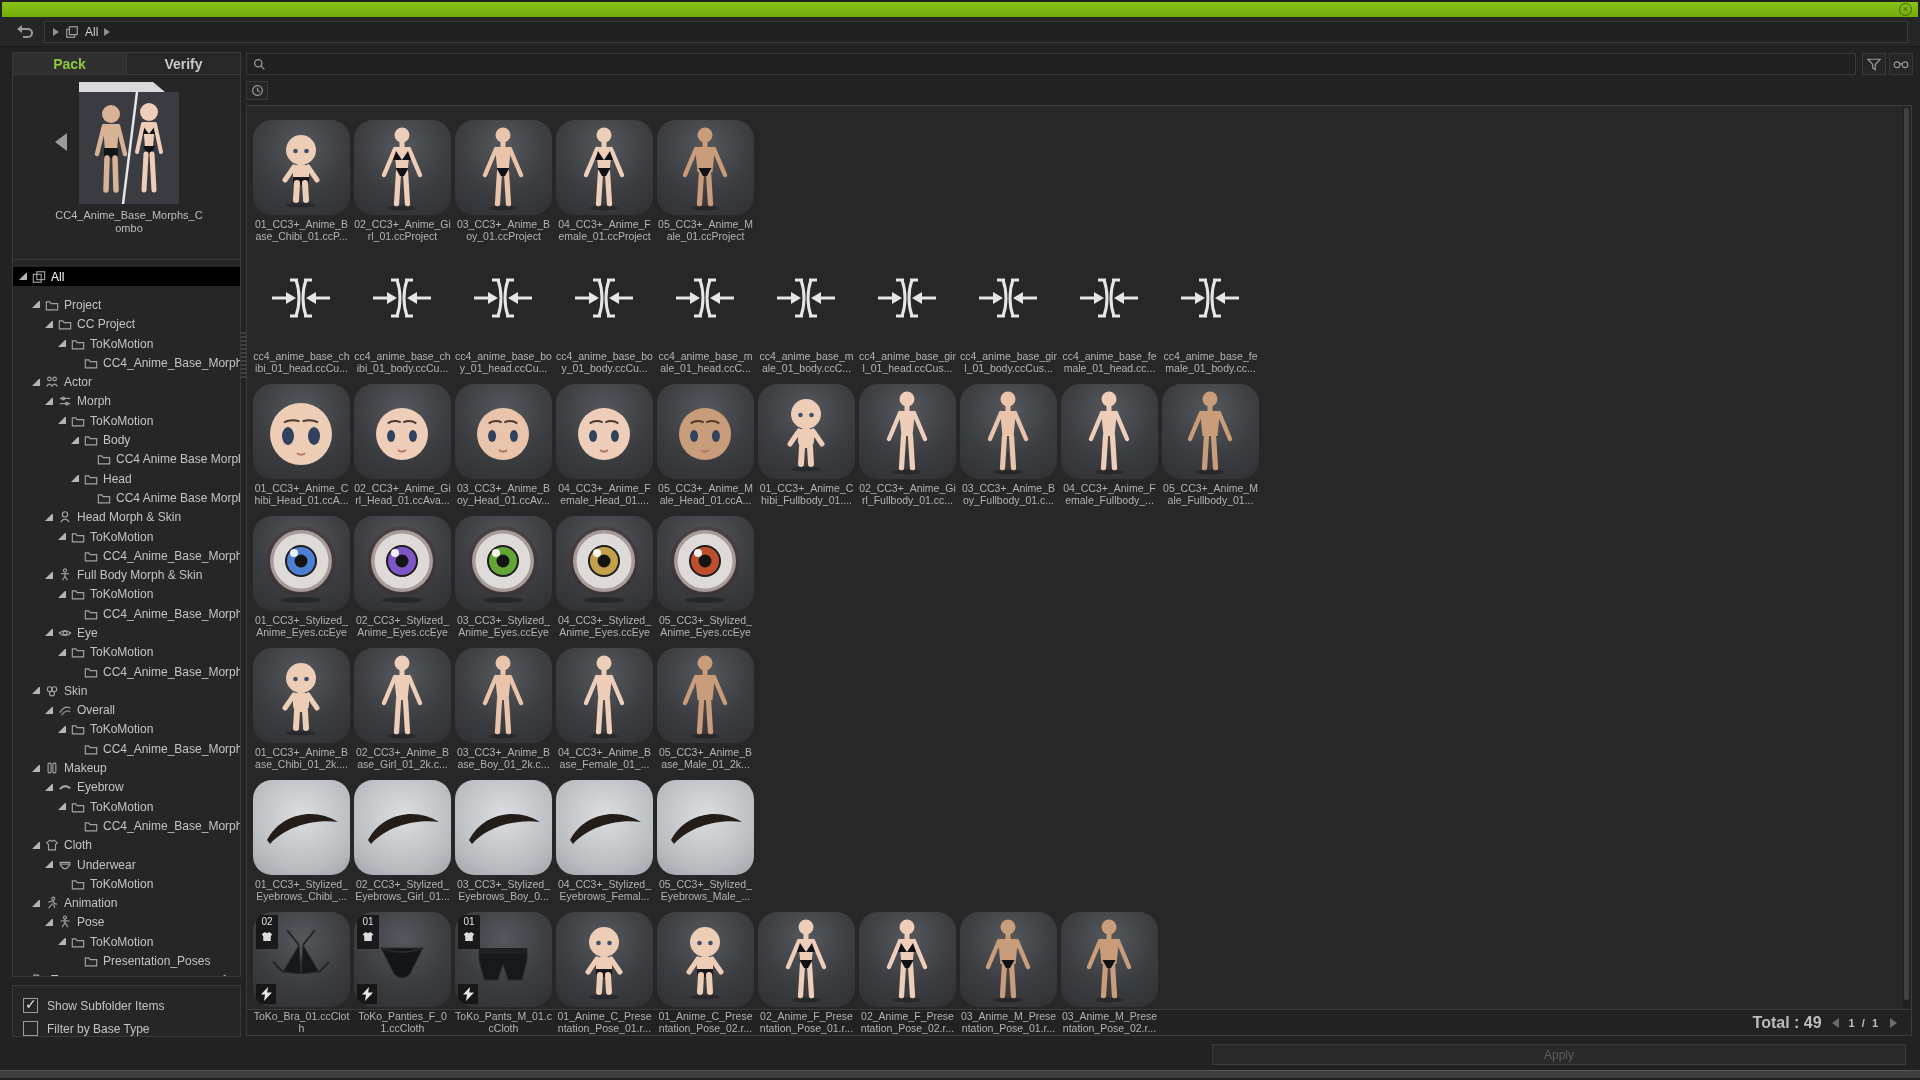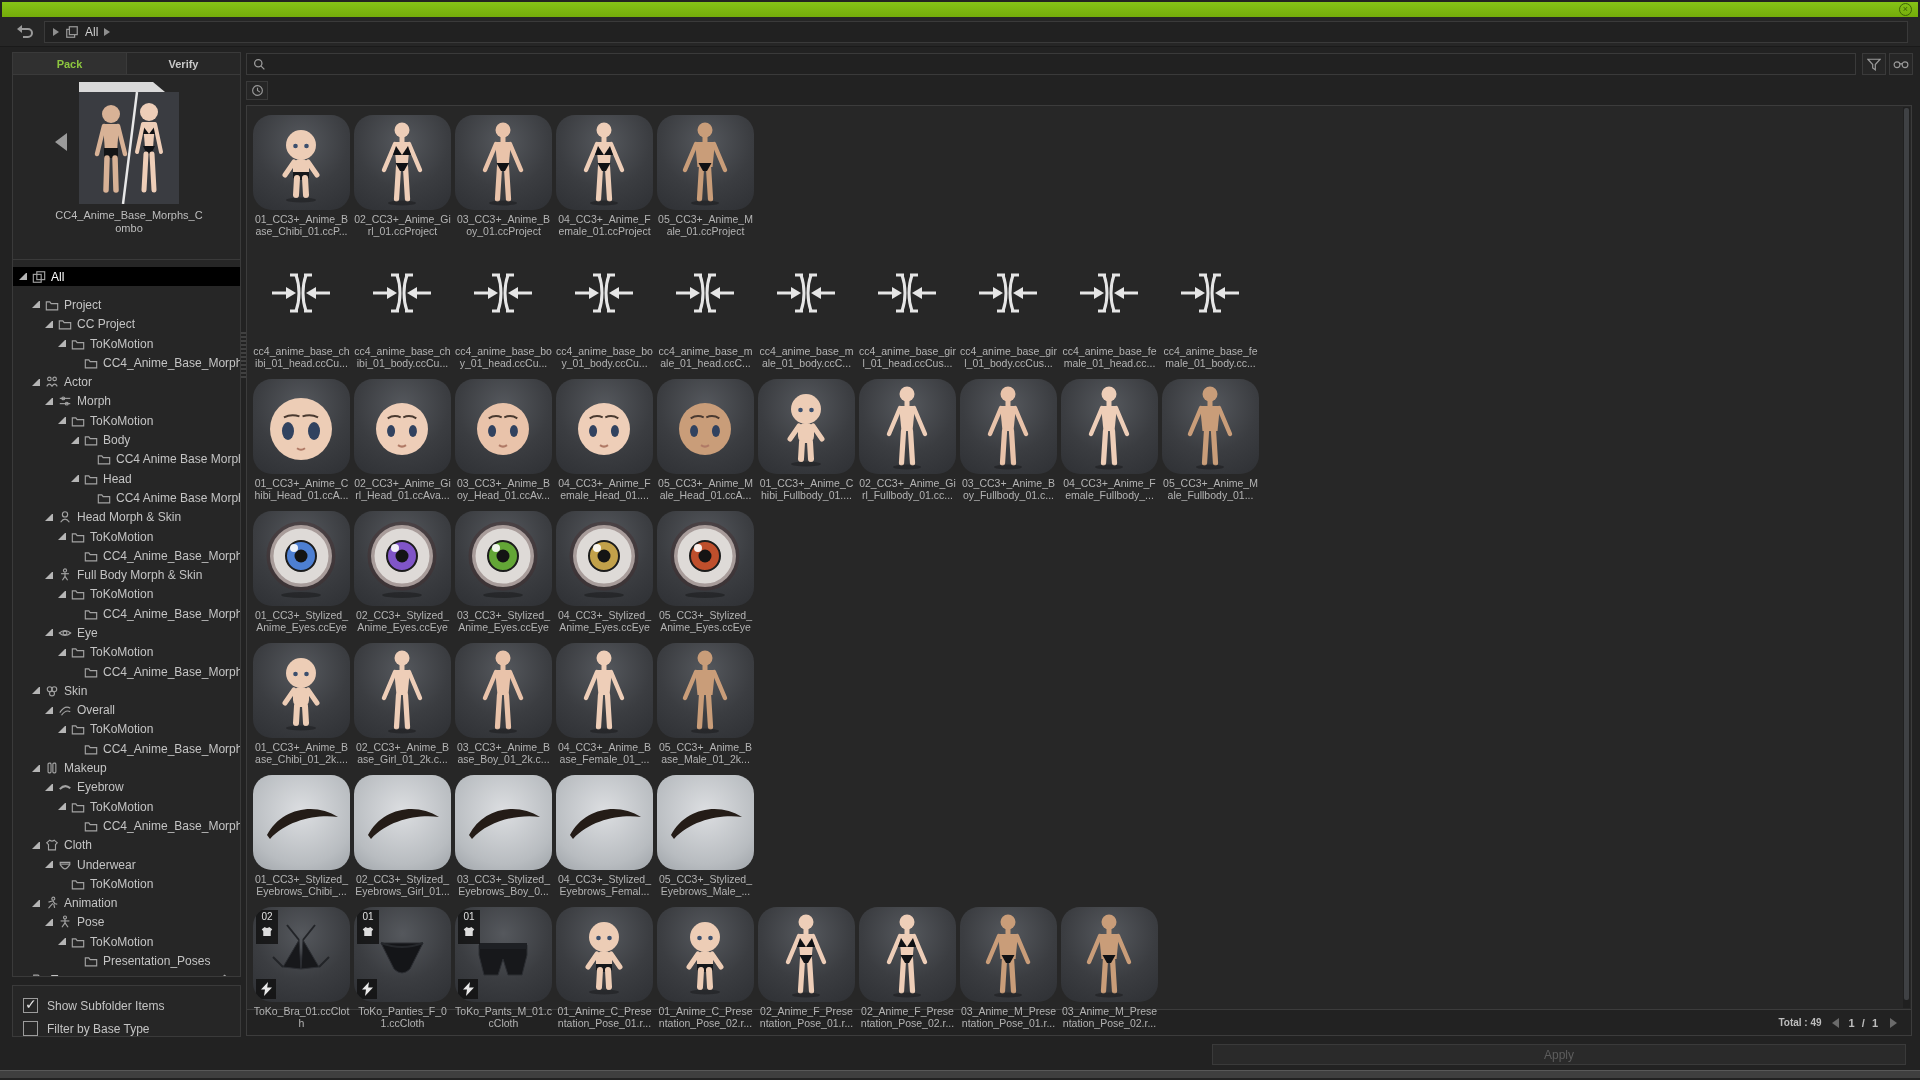--- a/index.html
+++ b/index.html
@@ -11,21 +11,21 @@
   .close-btn { position:absolute; right:6px; top:1px; width:13px; height:13px; border-radius:50%; border:1.5px solid #3e6404; color:#3e6404; font-size:9px; line-height:10px; text-align:center; cursor:pointer; }
   .toolbar { position:absolute; left:0; top:17px; width:1920px; height:30px; background:#262626; border-bottom:1px solid #1a1a1a; }
   .undo-btn { position:absolute; left:14px; top:5px; width:22px; height:20px; }
   .crumbbar { position:absolute; left:44px; top:4px; width:1864px; height:22px; background:#212121; border:1px solid #3a3a3a; display:flex; align-items:center; padding-left:8px; gap:6px; }
   .tri-r { width:0; height:0; border-top:4px solid transparent; border-bottom:4px solid transparent; border-left:6px solid #8f8f8f; }
   .crumb-label { color:#cfcfcf; font-size:12px; }
 
   
   .sidebar { position:absolute; left:12px; top:52px; width:229px; height:925px; background:#262626; border:1px solid #3a3a3a; }
   .tabs { display:flex; height:22px; border-bottom:1px solid #3a3a3a; }
-  .tab { flex:1; text-align:center; font-size:11px; font-weight:bold; line-height:22px; color:#c9c9c9; background:#272727; border-right:1px solid #3a3a3a; cursor:pointer; }
+  .tab { flex:1; text-align:center; font-size:14px; font-weight:bold; line-height:22px; color:#c9c9c9; background:#272727; border-right:1px solid #3a3a3a; cursor:pointer; }
   .tab:last-child { border-right:none; }
   .tab.active { background:#303030; color:#8dc63f; }
   .preview-zone { position:relative; height:185px; border-bottom:1px solid #3a3a3a; }
   .pack-thumb { position:absolute; left:66px; top:7px; width:100px; height:122px; cursor:pointer; }
   .prev-arrow { position:absolute; left:42px; top:58px; width:0; height:0; border-top:9px solid transparent; border-bottom:9px solid transparent; border-right:12px solid #9a9a9a; cursor:pointer; }
   .pack-label { position:absolute; left:40px; top:134px; width:152px; text-align:center; font-size:11px; line-height:13px; color:#bdbdbd; word-break:break-all; }
   .tree { position:absolute; top:210px; left:0; right:0; bottom:0; overflow:hidden; padding-top:4px; }
   .tree-row { position:relative; height:19.3px; display:flex; align-items:center; gap:5px; color:#c4c4c4; font-size:12px; white-space:nowrap; cursor:pointer; }
   .tree-row.selected { background:#000; color:#fff; }
   .t-exp { width:8px; height:8px; flex:0 0 8px; }
@@ -45,32 +45,32 @@
   .sq-btn { position:absolute; top:53px; width:24px; height:22px; background:#262626; border:1px solid #3a3a3a; display:flex; align-items:center; justify-content:center; cursor:pointer; }
   .clock-btn { position:absolute; left:246px; top:81px; width:22px; height:19px; background:#262626; border:1px solid #3a3a3a; display:flex; align-items:center; justify-content:center; cursor:pointer; }
   .sortbar { position:absolute; left:273px; top:81px; width:1633px; height:19px; background:#212121; border:1px solid #3a3a3a; display:flex; align-items:center; cursor:pointer; }
   .sort-label { color:#cccccc; font-size:12px; padding-left:10px; flex:1; }
   .tri-d { width:0; height:0; border-left:5px solid transparent; border-right:5px solid transparent; border-top:6px solid #9a9a9a; margin-right:8px; }
 
   .gridwell { position:absolute; left:246px; top:105px; width:1666px; height:905px; background:#272727; border:1px solid #3c3c3c; }
   .scrolltrack { position:absolute; right:1px; top:1px; width:7px; bottom:1px; background:#202020; }
   .scrollthumb { position:absolute; left:1px; top:1px; width:5px; height:99%; background:#3f4144; border-radius:2px; cursor:pointer; }
   .grid { position:absolute; left:6px; top:4px; right:12px; bottom:0; }
-  .grid-row { display:flex; gap:4px; height:132px; align-items:center; }
+  .grid-row { display:flex; gap:4px; height:132px; align-items:flex-end; }
   .cell { width:97px; cursor:pointer; }
   .thumb { position:relative; width:97px; height:95px; background:radial-gradient(circle at 50% 28%, #55585d 0%, #3b3d41 55%, #2e3034 100%); overflow:hidden;border-radius:19px; }
   .thumb.plain { background:transparent; }
   .thumb.light { background:radial-gradient(circle at 50% 38%, #dcdee1 0%, #b8bcc0 70%, #9fa4a9 100%); }
   .cell-label { margin-top:3px; width:97px; font-size:10.5px; line-height:12px; color:#b3b3b3; text-align:center; word-break:break-all; max-height:25px; overflow:hidden; }
   .badge { position:absolute; left:3px; top:3px; width:22px; background:rgba(15,15,15,.8); display:flex; flex-direction:column; align-items:center; padding:2px 0 3px; gap:1px; }
   .badge .num { color:#e0e0e0; font-size:10px; line-height:10px; }
   .bolt { position:absolute; left:3px; bottom:3px; width:20px; height:20px; background:rgba(15,15,15,.8); display:flex; align-items:center; justify-content:center; }
 
   .statusbar { position:absolute; left:246px; top:1010px; width:1666px; height:26px; border:1px solid #3c3c3c; border-top:none; display:flex; align-items:center; justify-content:flex-end; gap:10px; padding-right:14px; }
-  .total { color:#bdbdbd; font-size:10px; font-weight:bold; }
+  .total { color:#bdbdbd; font-size:16px; font-weight:bold; }
   .pg-arrow { width:0; height:0; border-top:5px solid transparent; border-bottom:5px solid transparent; cursor:pointer; }
   .pg-prev { border-right:7px solid #6b6b6b; }
   .pg-next { border-left:7px solid #6b6b6b; }
   .pg-num { color:#bdbdbd; font-size:11px; font-weight:bold; letter-spacing:2px; }
 
   .applybar { position:absolute; left:1212px; top:1044px; width:694px; height:21px; background:#2a2a2a; border:1px solid #3a3a3a; text-align:center; line-height:20px; color:#5d5d5d; font-size:12px; cursor:default; }
   .bottomstrip { position:absolute; left:0px; top:1070px; width:1920px; height:8px; background:#3f3f3f; border-top:1px solid #585858; }
   .splitter { position:absolute; left:241px; top:330px; width:5px; height:50px; background:repeating-linear-gradient(#222 0 2px, #555 2px 4px); opacity:.6; }
 </style>
 </head>

